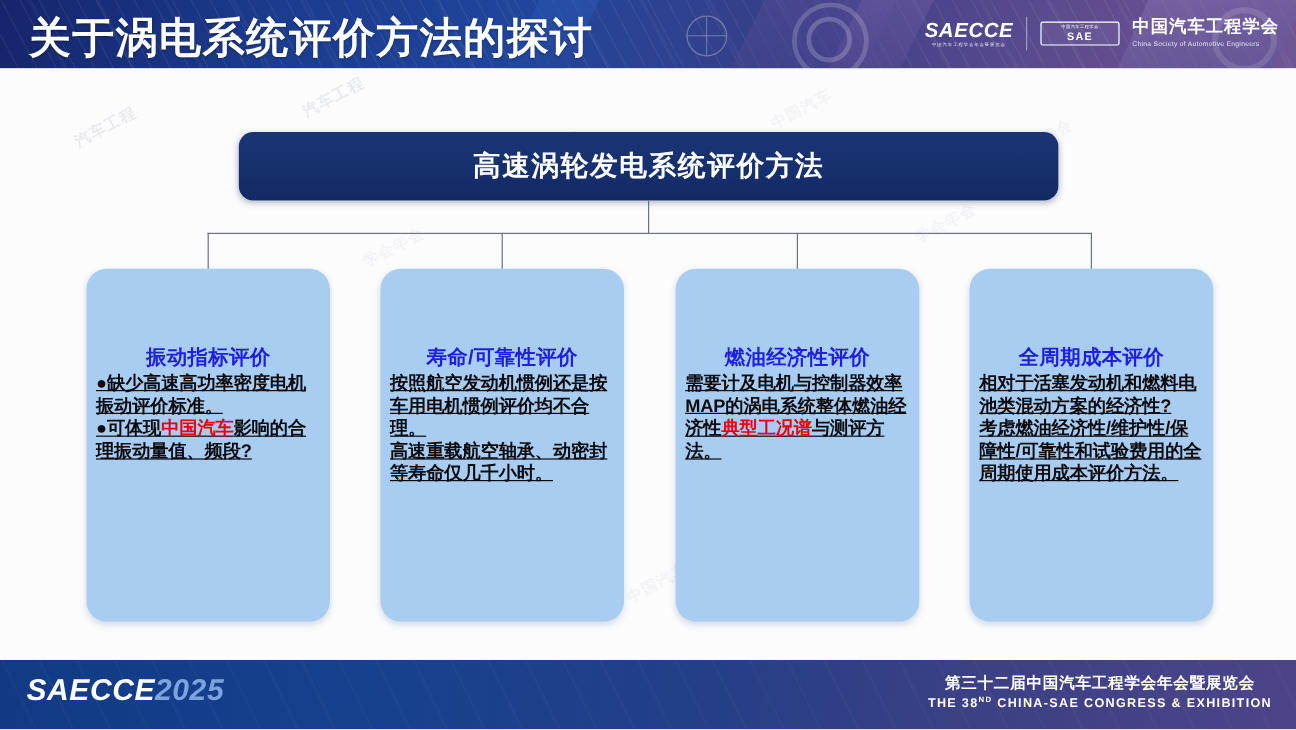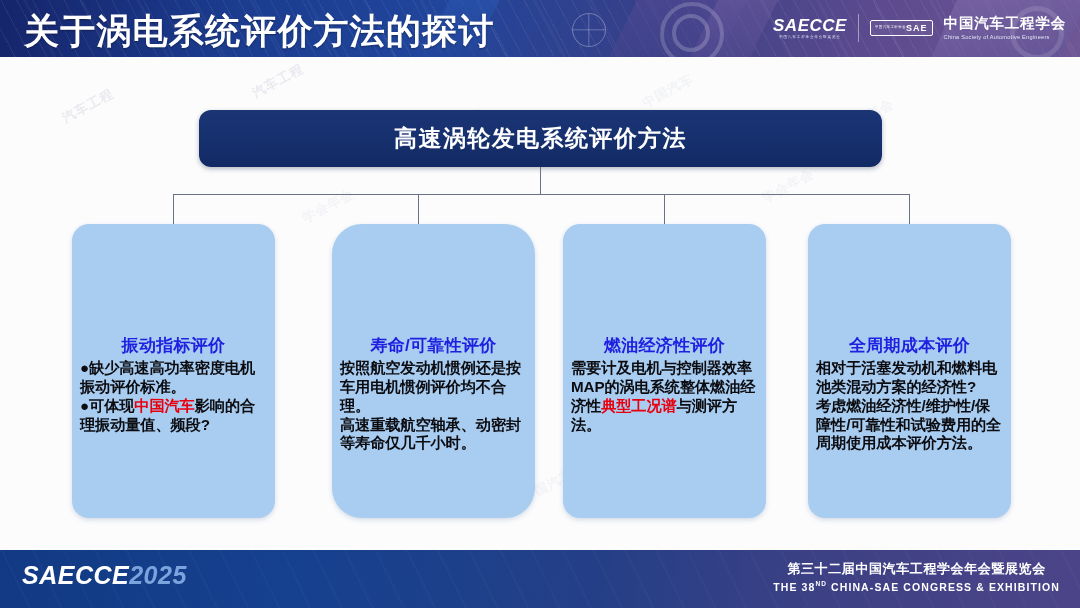--- a/index.html
+++ b/index.html
@@ -45,22 +45,22 @@
   
   .hdr-logos{position:absolute;right:14px;top:6px;height:44px;display:flex;align-items:center;gap:11px;}
   .saecce-logo{display:flex;flex-direction:column;align-items:center;line-height:1;}
   .saecce-word{
     font-size:17px;font-weight:bold;font-style:italic;color:#ffffff;letter-spacing:.5px;
     font-family:"Liberation Sans",sans-serif;
   }
   .saecce-sub{font-size:3.6px;color:#dfe4f5;letter-spacing:.8px;margin-top:2px;white-space:nowrap;}
   .logo-divider{width:1px;height:28px;background:rgba(255,255,255,.45);}
   .sae-badge{
-    border:1.4px solid #ffffff;border-radius:2px;padding:2px 4px;
-    display:flex;flex-direction:row;align-items:center;line-height:1;background:rgba(255,255,255,.06);
+    border:1.4px solid #ffffff;border-radius:2px;padding:2px 16px;
+    display:flex;flex-direction:column;align-items:center;line-height:1;background:rgba(255,255,255,.06);
   }
   .sae-top{font-size:3.5px;color:#ffffff;letter-spacing:.4px;}
   .sae-main{font-size:9px;font-weight:bold;color:#ffffff;letter-spacing:1px;margin-top:1px;}
   .csae-block{display:flex;flex-direction:column;justify-content:center;line-height:1.1;}
   .csae-cn{font-size:14.5px;font-weight:bold;color:#ffffff;letter-spacing:.8px;white-space:nowrap;}
   .csae-en{font-size:5.6px;color:#e2e6f6;letter-spacing:.25px;margin-top:2px;white-space:nowrap;}
 
   
   .stage{position:absolute;left:0;top:57px;width:1080px;height:493px;background:#fcfcfd;overflow:hidden;}
   .wm{position:absolute;color:rgba(120,130,160,.07);font-size:13px;font-weight:bold;
@@ -84,28 +84,28 @@
   
   .card{
     position:absolute;top:224px;width:203px;height:294px;
     background:#a8cdf0;border-radius:17px;
     box-shadow:0 2px 5px rgba(70,100,150,.22);
     padding:0;box-sizing:border-box;overflow:hidden;
   }
   .card-inner{position:absolute;left:8px;right:8px;}
   .card-title{
     text-align:center;font-size:17px;font-weight:bold;color:#1f1fe2;
-    letter-spacing:.3px;white-space:nowrap;margin-bottom:2px;margin-top:48px;
+    letter-spacing:.3px;white-space:nowrap;margin-bottom:2px;
   }
   .card-body{
     font-size:15.2px;font-weight:bold;color:#0b0b10;line-height:1.24;
     letter-spacing:-.1px;
   }
   .card-body .hl{color:#e8000e;}
-  .card-body p{margin:0;}
+  .card-body p{margin:0;text-decoration:underline;}
 
   
   .footer{
     position:absolute;left:0;top:550px;width:1080px;height:58px;
     background:linear-gradient(95deg,#123a84 0%,#16418e 28%,#243f87 55%,#3c4084 75%,#4c4489 100%);
     overflow:hidden;
   }
   .ftr-stripes{position:absolute;inset:0;opacity:.35;
     background:repeating-linear-gradient(64deg,rgba(255,255,255,0.00) 0px,rgba(255,255,255,0.00) 26px,rgba(255,255,255,0.06) 26px,rgba(255,255,255,0.06) 28px);}
   .ftr-logo{position:absolute;left:22px;top:13px;display:flex;align-items:baseline;line-height:1;}
@@ -186,21 +186,21 @@
   <div class="card" style="left:72px;">
     <div class="card-inner" style="top:62px;">
       <div class="card-title">振动指标评价</div>
       <div class="card-body">
           <p><span>●缺少高速高功率密度电机振动评价标准。</span></p>
           <p><span>●可体现</span><span class="hl">中国汽车</span><span>影响的合理振动量值、频段?</span></p>
         </div>
     </div>
   </div>
 
-  <div class="card" style="left:332px;border-radius:30px;">
+  <div class="card" style="left:317px;">
     <div class="card-inner" style="top:62px;">
       <div class="card-title">寿命/可靠性评价</div>
       <div class="card-body">
           <p><span>按照航空发动机惯例还是按车用电机惯例评价均不合理。</span></p>
           <p><span>高速重载航空轴承、动密封等寿命仅几千小时。</span></p>
         </div>
     </div>
   </div>
 
   <div class="card" style="left:563px;">

